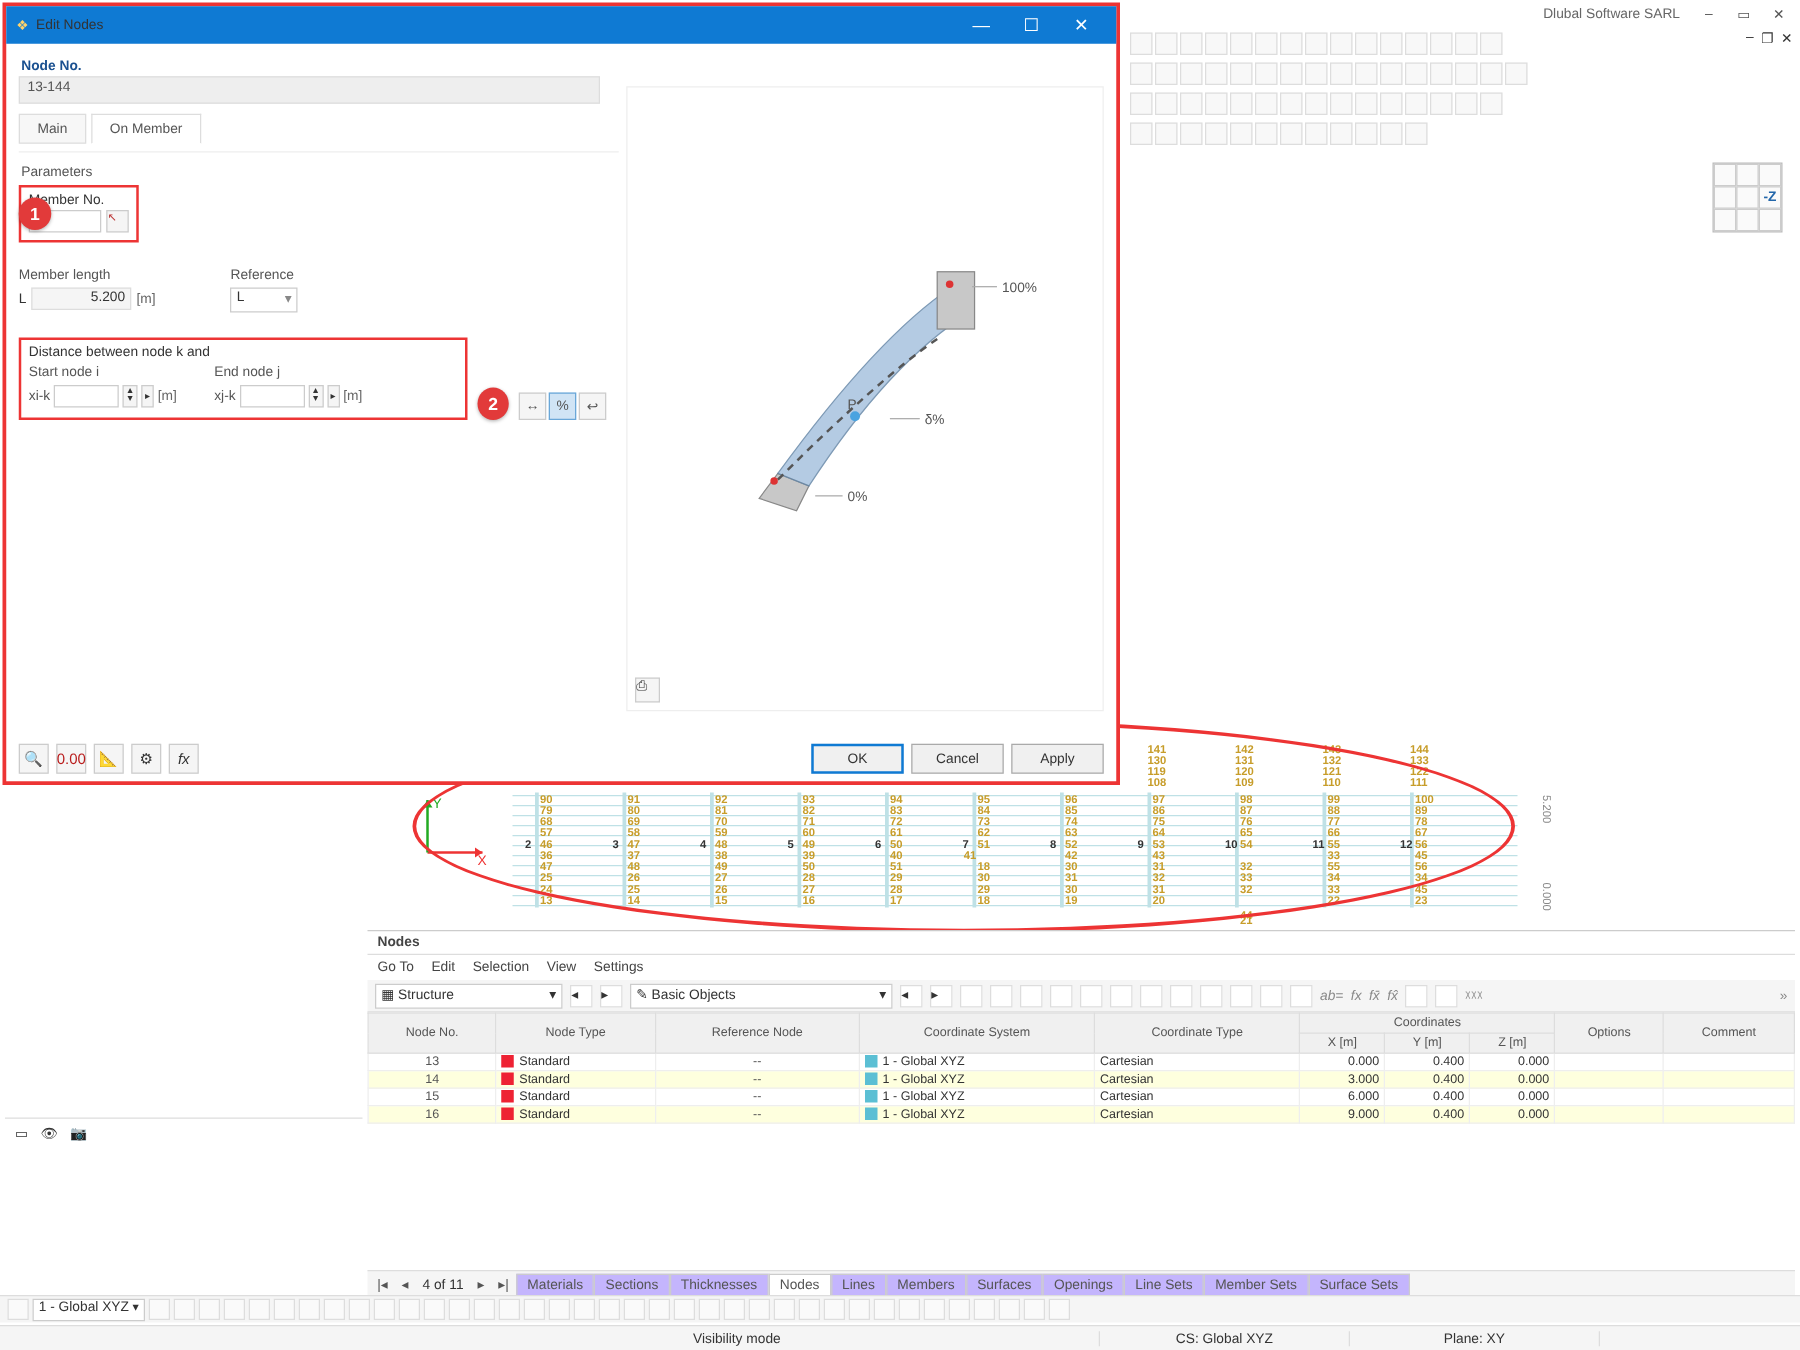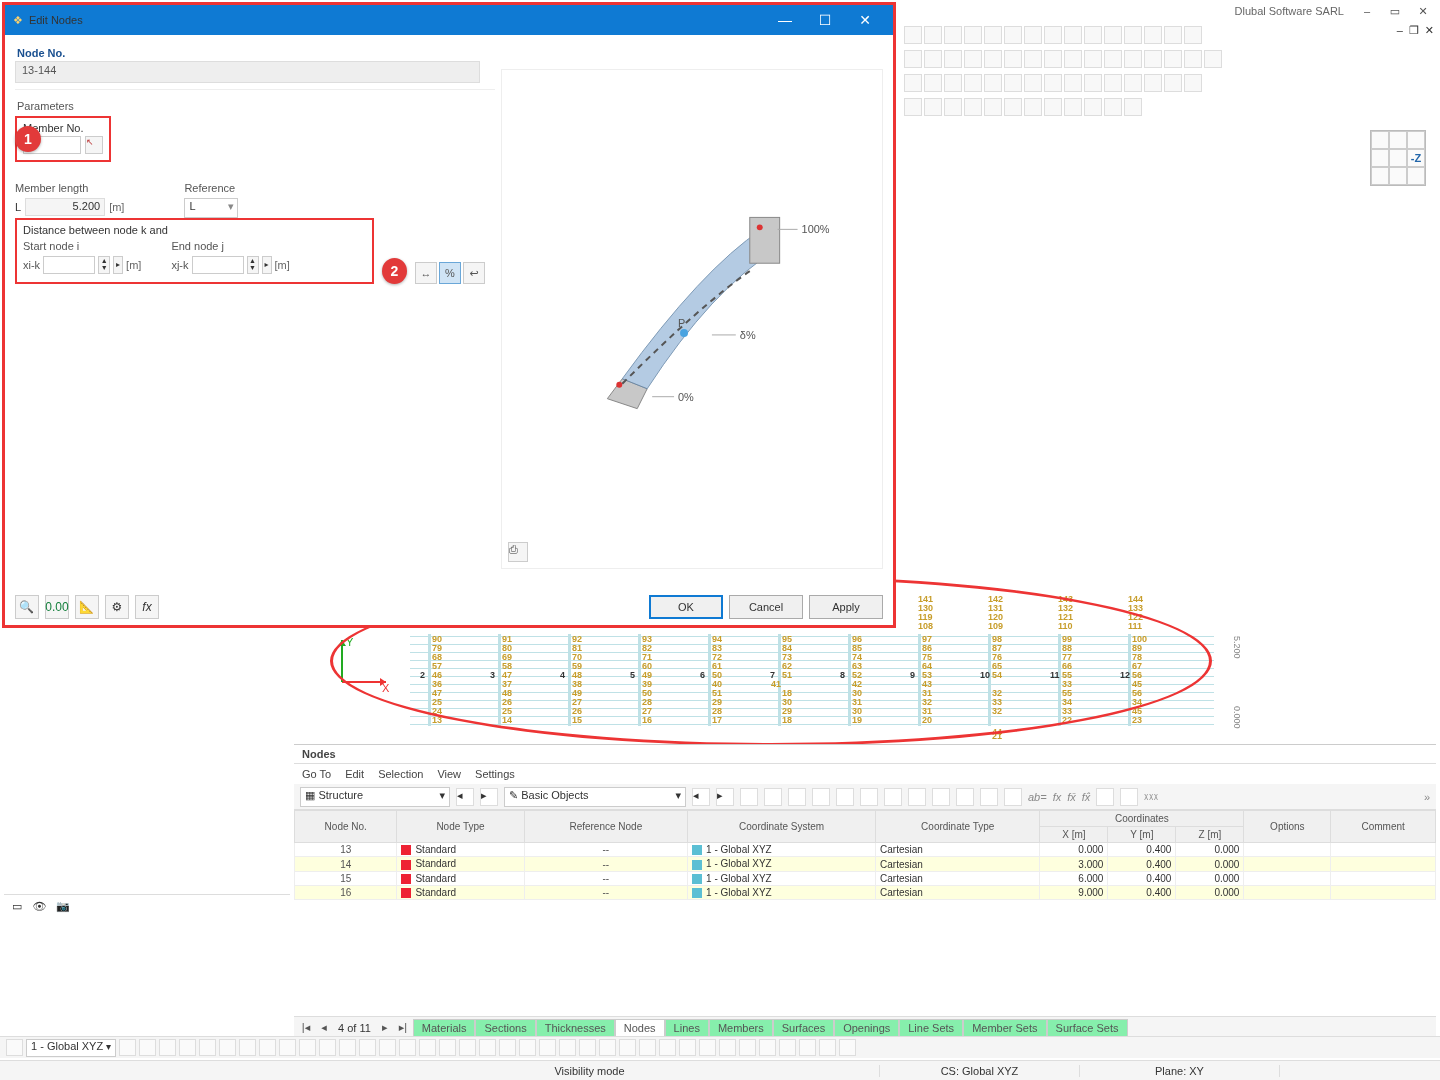--- a/index.html
+++ b/index.html
@@ -24,21 +24,21 @@
 .member-no-row{display:flex;align-items:center;gap:4px;margin-top:2px}
 .mn-input{width:58px;height:18px;border:1px solid #ccc;background:#fff}
 .mn-btn{width:18px;height:18px;border:1px solid #ccc;background:#f5f5f5;font-size:9px;color:#b33}
 .callout{position:absolute;width:26px;height:26px;border-radius:50%;background:#e23a3a;color:#fff;display:flex;align-items:center;justify-content:center;font-size:14px;font-weight:600;box-shadow:0 1px 3px rgba(0,0,0,.3)}
 .len-row{display:flex;gap:60px;margin-top:20px}
 .len-col .lbl{color:#555;margin-bottom:4px}
 .len-val{display:flex;align-items:center;gap:4px}
 .len-box{width:80px;height:18px;border:1px solid #ddd;background:#f5f5f5;text-align:right;padding:1px 4px}
 .unit{color:#666}
 .ref-sel{width:54px;height:20px;border:1px solid #ccc;background:#fff;padding:1px 4px}
-.dist-box{border:2px solid #ed3434;padding:4px 6px 8px 6px;width:372px;position:relative}
+.dist-box{border:2px solid #ed3434;margin-top:20px;padding:4px 6px 8px 6px;width:372px;position:relative}
 .dist-cols{display:flex;gap:30px;margin-top:4px}
 .dist-cols .lbl{color:#555;margin-bottom:4px}
 .spin{display:flex;align-items:center;gap:3px}
 .spin .sym{color:#555}
 .spin-input{width:52px;height:18px;border:1px solid #ccc}
 .spin-btns{width:12px;height:18px;border:1px solid #ccc;font-size:7px;line-height:7px;text-align:center;background:#f5f5f5}
 .tri{width:10px;height:18px;border:1px solid #ccc;background:#f5f5f5;font-size:8px;text-align:center;line-height:16px}
 .mode-btns{display:flex;gap:2px;margin-left:auto}
 .dist-row{display:flex;align-items:flex-end;gap:8px;width:470px}
 .mode-btn{width:22px;height:22px;border:1px solid #ccc;background:#f5f5f5;display:flex;align-items:center;justify-content:center;font-size:11px;color:#555}
@@ -80,21 +80,21 @@
 table.data th{background:#f0f0f0;border:1px solid #ddd;font-weight:400;color:#555;padding:2px 4px;font-size:10px}
 table.data td{border:1px solid #eee;padding:1px 4px;font-size:10px}
 table.data td.num{text-align:right}
 table.data td.ctr{text-align:center;color:#555}
 table.data tr:nth-child(even) td{background:#feffde}
 .sq{display:inline-block;width:10px;height:10px;background:#e23;vertical-align:middle;margin-right:4px}
 .sq2{display:inline-block;width:10px;height:10px;background:#5bbfd4;vertical-align:middle;margin-right:4px}
 .tabstrip{display:flex;align-items:center;gap:2px;padding:2px 4px;border-top:1px solid #ddd;background:#f5f5f5;position:absolute;bottom:0;left:0;right:0;height:22px}
 .tabstrip .nav{width:16px;text-align:center;color:#555}
 .tabstrip .pg{color:#333;padding:0 4px}
-.tabstrip .tb{padding:2px 8px;border:1px solid #ccc;background:#86efac;color:#555}
+.tabstrip .tb{padding:2px 8px;border:1px solid #ccc;background:#c4b5fd;color:#555}
 .tabstrip .tb.active{background:#fff;border-bottom-color:#fff}
 .bottom-tb{position:absolute;bottom:22px;left:0;right:0;height:22px;display:flex;align-items:center;gap:3px;padding:1px 6px;background:#f5f5f5;border-top:1px solid #ddd}
 .bottom-tb .sel{height:18px;border:1px solid #ccc;background:#fff;padding:0 4px;font-size:10px}
 .bottom-tb .ic{width:17px;height:17px;border:1px solid #ddd;background:#fafafa}
 .statusbar{position:absolute;bottom:0;left:0;right:0;height:20px;display:flex;align-items:center;background:#f5f5f5;border-top:1px solid #ddd;font-size:10px;color:#555}
 .statusbar .sect{padding:0 12px;border-right:1px solid #ddd}
 .statusbar .wide{flex:1;text-align:center}
 .side-tabs{position:absolute;top:894px;left:4px;width:286px;height:24px;display:flex;align-items:center;gap:10px;border-top:1px solid #ddd;padding:2px 8px;color:#666}
 .xclose{position:absolute;top:746px;right:8px;color:#555;font-size:11px}
 </style>
@@ -378,20 +378,24 @@
     <span style="margin-right:6px;color:#ffd36b">❖</span>
     <span>Edit Nodes</span>
     <div class="spacer"></div>
     <div class="wbtn">—</div>
     <div class="wbtn">☐</div>
     <div class="wbtn close">✕</div>
   </div>
   <div class="dlg-body">
     <div class="grp-label">Node No.</div>
     <div class="node-no-box">13-144</div>
+    <div class="tabs">
+      <div class="tab">Main</div>
+      <div class="tab active">On Member</div>
+    </div>
     <div class="params">
       <div class="grp-label" style="color:#555;font-weight:400">Parameters</div>
 
       <div style="display:flex;align-items:center;gap:16px;margin-top:4px">
         <div class="member-no">
           <div>Member No.</div>
           <div class="member-no-row">
             <div class="mn-input"></div>
             <div class="mn-btn">↖</div>
           </div>
@@ -465,21 +469,21 @@
       <line x1="210" y1="266" x2="234" y2="266" stroke="#aaa"></line>
       <text x="238" y="270" font-size="12" fill="#555">δ%</text>
       <line x1="150" y1="328" x2="172" y2="328" stroke="#aaa"></line>
       <text x="176" y="332" font-size="12" fill="#555">0%</text>
     </svg>
     <div style="position:absolute;bottom:6px;left:6px;width:20px;height:20px;border:1px solid #ccc;background:#f5f5f5">⎙</div>
   </div>
 
   <div class="dlg-footer">
     <div class="foot-btn">🔍</div>
-    <div class="foot-btn" style="color:#15803d">0.00</div>
+    <div class="foot-btn" style="color:#b91c1c">0.00</div>
     <div class="foot-btn">📐</div>
     <div class="foot-btn">⚙</div>
     <div class="foot-btn" style="font-style:italic">fx</div>
     <div class="spacer"></div>
     <button class="btn primary">OK</button>
     <button class="btn">Cancel</button>
     <button class="btn">Apply</button>
   </div>
 </div>
 
@@ -490,21 +494,21 @@
     <span>Go To</span>
     <span>Edit</span>
     <span>Selection</span>
     <span>View</span>
     <span>Settings</span>
   </div>
   <div class="tp-toolbar">
     <div class="tp-sel" style="width:150px">▦ <span>Structure</span><span style="float:right">▾</span></div>
     <div class="ic">◂</div>
       <div class="ic">▸</div>
-    <div class="tp-sel" style="width:182px">✎ <span>Basic Objects</span><span style="float:right">▾</span></div>
+    <div class="tp-sel" style="width:210px">✎ <span>Basic Objects</span><span style="float:right">▾</span></div>
     <div class="ic">◂</div>
       <div class="ic">▸</div>
     <div class="ic"></div>
       <div class="ic"></div>
       <div class="ic"></div>
       <div class="ic"></div>
       <div class="ic"></div>
       <div class="ic"></div>
       <div class="ic"></div>
       <div class="ic"></div>

